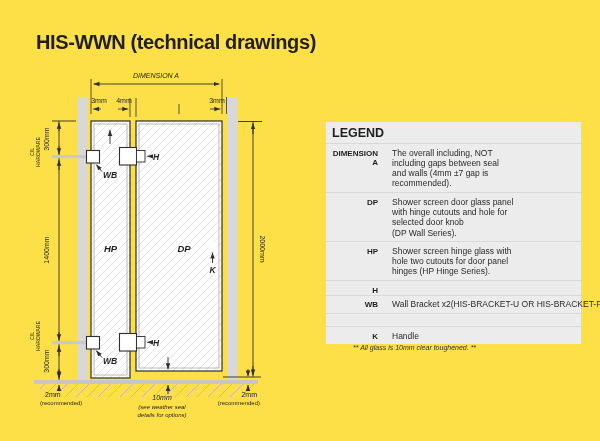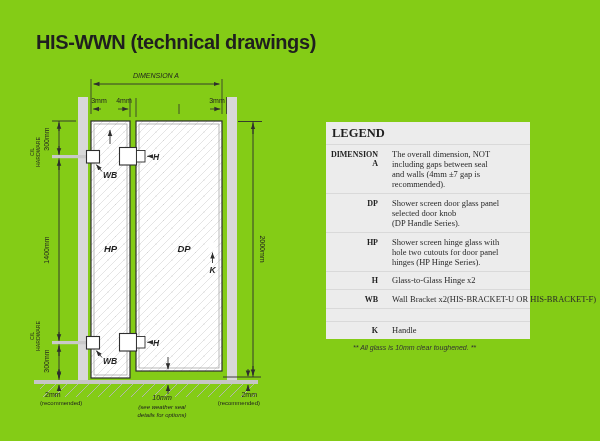--- a/index.html
+++ b/index.html
@@ -1,31 +1,31 @@
 <!DOCTYPE html>
 <html><head>
 <meta charset="utf-8">
 <style>
   html,body{margin:0;padding:0;background:#fff;}
-  .canvas{position:relative;width:600px;height:441px;background:#84cc16;overflow:hidden;
+  .canvas{position:relative;width:600px;height:441px;background:#fde047;overflow:hidden;
           font-family:"Liberation Sans",sans-serif;color:#1f1f1f;}
   .page-title{position:absolute;left:36px;top:31px;margin:0;font-size:20px;font-weight:bold;
               letter-spacing:-0.4px;white-space:nowrap;}
   
   svg.drawing{position:absolute;left:0;top:0;}
   svg .t{font-family:"Liberation Sans",sans-serif;fill:#1f1f1f;}
   svg .dim{font-size:7px;}
   svg .note{font-size:6px;}
   svg .it{font-style:italic;}
   svg .lbl{font-size:8.5px;font-weight:bold;font-style:italic;}
   svg .plbl{font-size:9.5px;font-weight:bold;font-style:italic;}
   svg .clh{font-size:5.2px;}
   svg line, svg rect.stroked{stroke:#2e2e2e;}
   
-  .legend{position:absolute;left:326px;top:122px;width:204px;background:#ececec;font-family:Liberation Serif, serif;}
+  .legend{position:absolute;left:326px;top:122px;width:255px;background:#ececec;}
   .lg-header{font-size:12.5px;font-weight:bold;padding:4px 0 3px 6px;border-bottom:1px solid #d9d9d9;}
   .lg-row{display:flex;border-bottom:1px solid #d9d9d9;}
   .lg-row.last{border-bottom:none;}
   .lg-row.spacer{height:12px;}
   .lg-term{width:52px;flex:0 0 52px;text-align:right;font-weight:bold;font-size:8px;padding-top:4.5px;}
   .lg-desc{margin-left:14px;font-size:8.5px;line-height:10.3px;padding:3.5px 0;color:#2a2a2a;}
   .lg-desc.nowrap{white-space:nowrap;}
   .legend-foot{position:absolute;left:353px;top:344px;font-size:7px;font-style:italic;color:#333;}
 </style>
 </head>
@@ -169,47 +169,45 @@
       <text class="t note" x="260" y="405" text-anchor="end" stroke="none">(recommended)</text>
     </g>
   </svg>
 
   <div class="legend">
     <div class="lg-header">LEGEND</div>
 
     <div class="lg-row">
       <div class="lg-term">DIMENSION A</div>
       <div class="lg-desc">
-          <div>The overall dimension, NOT</div>
+          <div>The overall including, NOT</div>
           <div>including gaps between seal</div>
           <div>and walls (4mm ±7 gap is</div>
           <div>recommended).</div>
         </div>
     </div>
     <div class="lg-row">
       <div class="lg-term">DP</div>
       <div class="lg-desc">
           <div>Shower screen door glass panel</div>
+          <div>with hinge cutouts and hole for</div>
           <div>selected door knob</div>
-          <div>(DP Handle Series).</div>
+          <div>(DP Wall Series).</div>
         </div>
     </div>
     <div class="lg-row">
       <div class="lg-term">HP</div>
       <div class="lg-desc">
           <div>Shower screen hinge glass with</div>
           <div>hole two cutouts for door panel</div>
           <div>hinges (HP Hinge Series).</div>
         </div>
     </div>
     <div class="lg-row">
       <div class="lg-term">H</div>
-      <div class="lg-desc">
-          <div>Glass-to-Glass Hinge x2</div>
-        </div>
     </div>
     <div class="lg-row">
       <div class="lg-term">WB</div>
       <div class="lg-desc nowrap">
           <div>Wall Bracket x2(HIS-BRACKET-U OR HIS-BRACKET-F)</div>
         </div>
     </div>
     <div class="lg-row spacer">
       <div class="lg-term"></div>
       <div class="lg-desc"></div>

